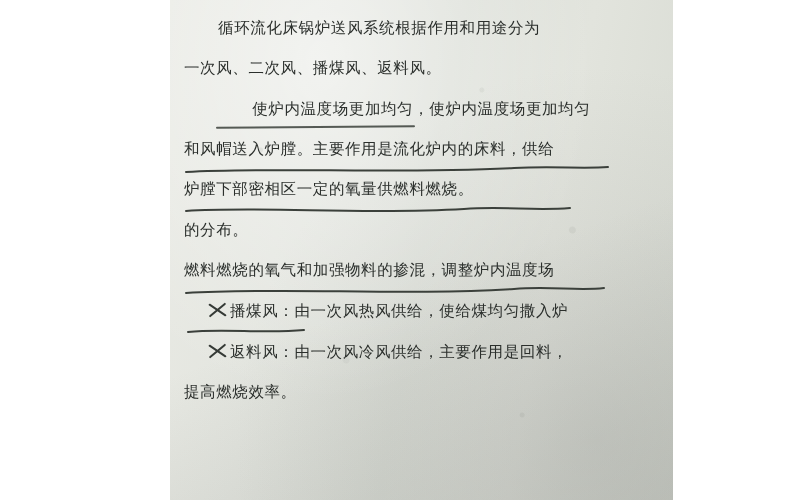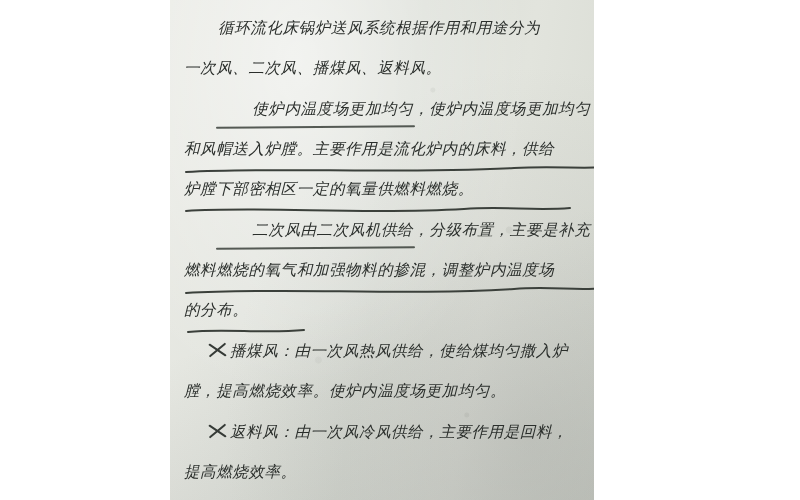--- a/index.html
+++ b/index.html
@@ -17,28 +17,27 @@
     position: relative;
     width: 800px;
     height: 500px;
     background: #ffffff;
   }
   
   #scan {
     position: absolute;
     left: 170px;
     top: 0px;
-    width: 424px;
+    width: 503px;
     height: 500px;
     background:
       radial-gradient(ellipse at 30% 12%, rgba(255,255,255,0.55) 0%, rgba(255,255,255,0) 55%),
       radial-gradient(ellipse at 85% 88%, rgba(170,172,168,0.35) 0%, rgba(255,255,255,0) 60%),
       linear-gradient(100deg, #e9eae4 0%, #e3e5df 25%, #dcdfd8 50%, #e2e4dd 72%, #d8dbd3 100%);
     overflow: hidden;
-    font-style: italic;
   }
   
   #scan::before {
     content: "";
     position: absolute;
     inset: 0;
     background:
       radial-gradient(circle at 18% 30%, rgba(160,163,156,0.18) 0 2px, rgba(0,0,0,0) 3px),
       radial-gradient(circle at 62% 18%, rgba(160,163,156,0.14) 0 2px, rgba(0,0,0,0) 3px),
       radial-gradient(circle at 80% 46%, rgba(155,158,150,0.16) 0 3px, rgba(0,0,0,0) 4px),
@@ -154,42 +153,38 @@
             </svg>
         </div>
         <div class="sweep" style="top:114px; width:400px;">
           <svg width="400" height="14" viewBox="0 0 400 14">
               <path d="M2,8 C80,3 180,12 280,6 C320,3 350,8 386,5" stroke="#3b403b" stroke-width="2" fill="none" stroke-linecap="round"></path>
             </svg>
         </div>
       </div>
 
       <div class="para">
-        <div class="line indent">
-          <span class="ul">二次风由二次风机供给</span><span>，分级布置，主要是补充</span>
-        </div>
+        <div class="line">的分布。</div>
         <div class="line">燃料燃烧的氧气和加强物料的掺混，调整炉内温度场</div>
-        <div class="line">的分布。</div>
         <div class="sweep" style="top:74px; width:425px;">
           <svg width="425" height="14" viewBox="0 0 425 14">
               <path d="M2,9 C100,3 220,12 330,5 C365,2 395,7 420,4" stroke="#3b403b" stroke-width="2" fill="none" stroke-linecap="round"></path>
             </svg>
         </div>
         <div class="sweep" style="top:114px; width:150px;">
           <svg width="150" height="14" viewBox="0 0 150 14">
               <path d="M4,8 C40,4 80,10 120,6" stroke="#3b403b" stroke-width="2" fill="none" stroke-linecap="round"></path>
             </svg>
         </div>
       </div>
 
       <div class="para">
         <div class="line" style="padding-left:22px;">
           <span class="xmark"></span><span>播煤风：由一次风热风供给，使给煤均匀撒入炉</span>
         </div>
-        <div class="line">膛，提高燃烧效率。使炉内温度场更加均匀。</div>
       </div>
 
       <div class="para">
         <div class="line" style="padding-left:22px;">
           <span class="xmark"></span><span>返料风：由一次风冷风供给，主要作用是回料，</span>
         </div>
         <div class="line">提高燃烧效率。</div>
       </div>
 
     </div>

